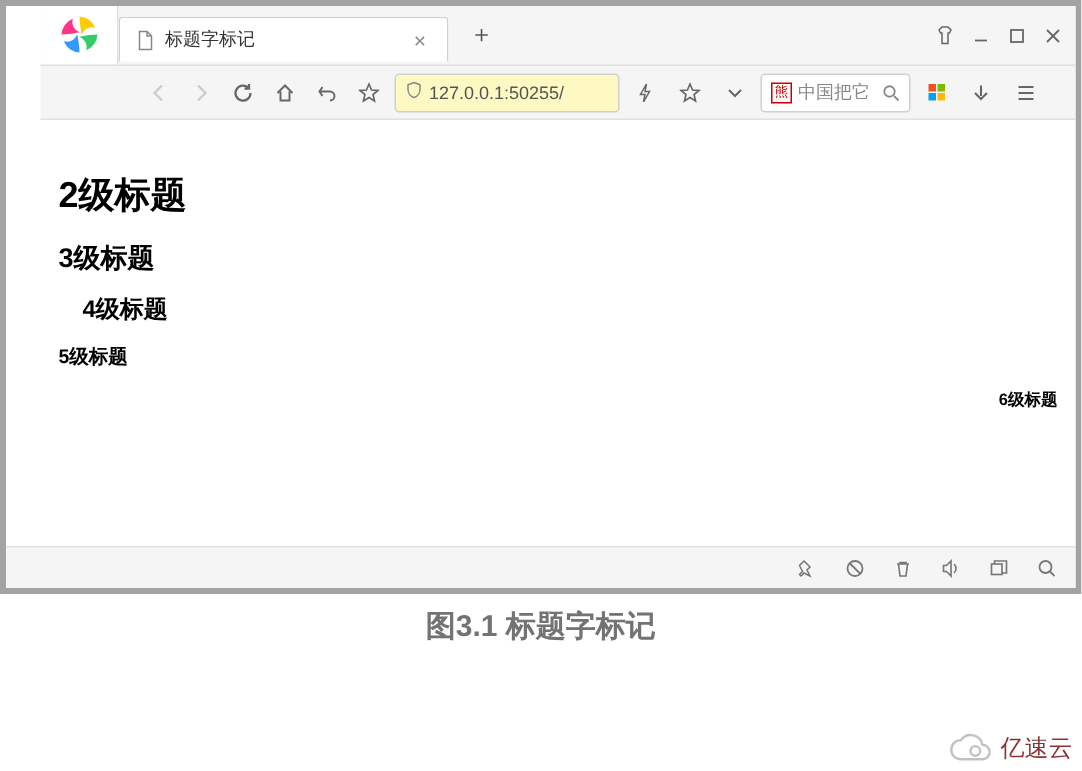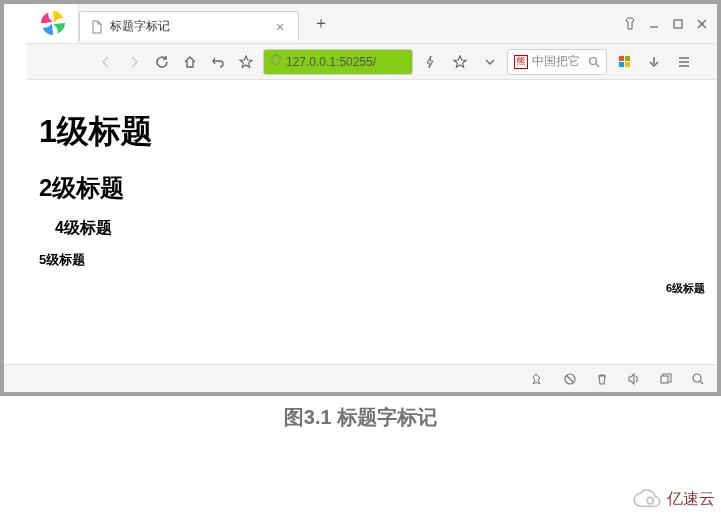--- a/index.html
+++ b/index.html
@@ -109,21 +109,21 @@
     }
     .tbtn.disabled { color: #ccc; cursor: default; }
     .nav-group {
       display: flex;
       gap: 2px;
       margin-left: 60px;
     }
     .url-box {
       display: flex;
       align-items: center;
-      background: #84cc16;
+      background: #fef9c3;
       border: 1px solid #d0d0d0;
       border-radius: 3px;
       height: 26px;
       padding: 0 6px;
       width: 150px;
       font-size: 12px;
       color: #555;
       gap: 4px;
     }
     .url-box .shield { color: #888; }
@@ -353,22 +353,22 @@
     <div class="tbtn">
       <svg width="14" height="14" viewBox="0 0 14 14">
           <line x1="2" y1="3" x2="12" y2="3" stroke="currentColor" stroke-width="1.4"></line>
           <line x1="2" y1="7" x2="12" y2="7" stroke="currentColor" stroke-width="1.4"></line>
           <line x1="2" y1="11" x2="12" y2="11" stroke="currentColor" stroke-width="1.4"></line>
         </svg>
     </div>
   </div>
 
   <div class="content">
-    <h1>1级标题</h1>
     <h2>2级标题</h2>
+    <h3>3级标题</h3>
     <h4>4级标题</h4>
     <h5>5级标题</h5>
     <h6>6级标题</h6>
   </div>
 
   <div class="statusbar">
     <div class="sbtn">
       <svg width="14" height="14" viewBox="0 0 14 14">
           <path d="M5 2 l4 4 l-2 2 l2 4 l-4 -2 l-2 2 l-1 -1 l2 -2 l-2 -4 z" fill="none" stroke="currentColor" stroke-width="1"></path>
         </svg>

